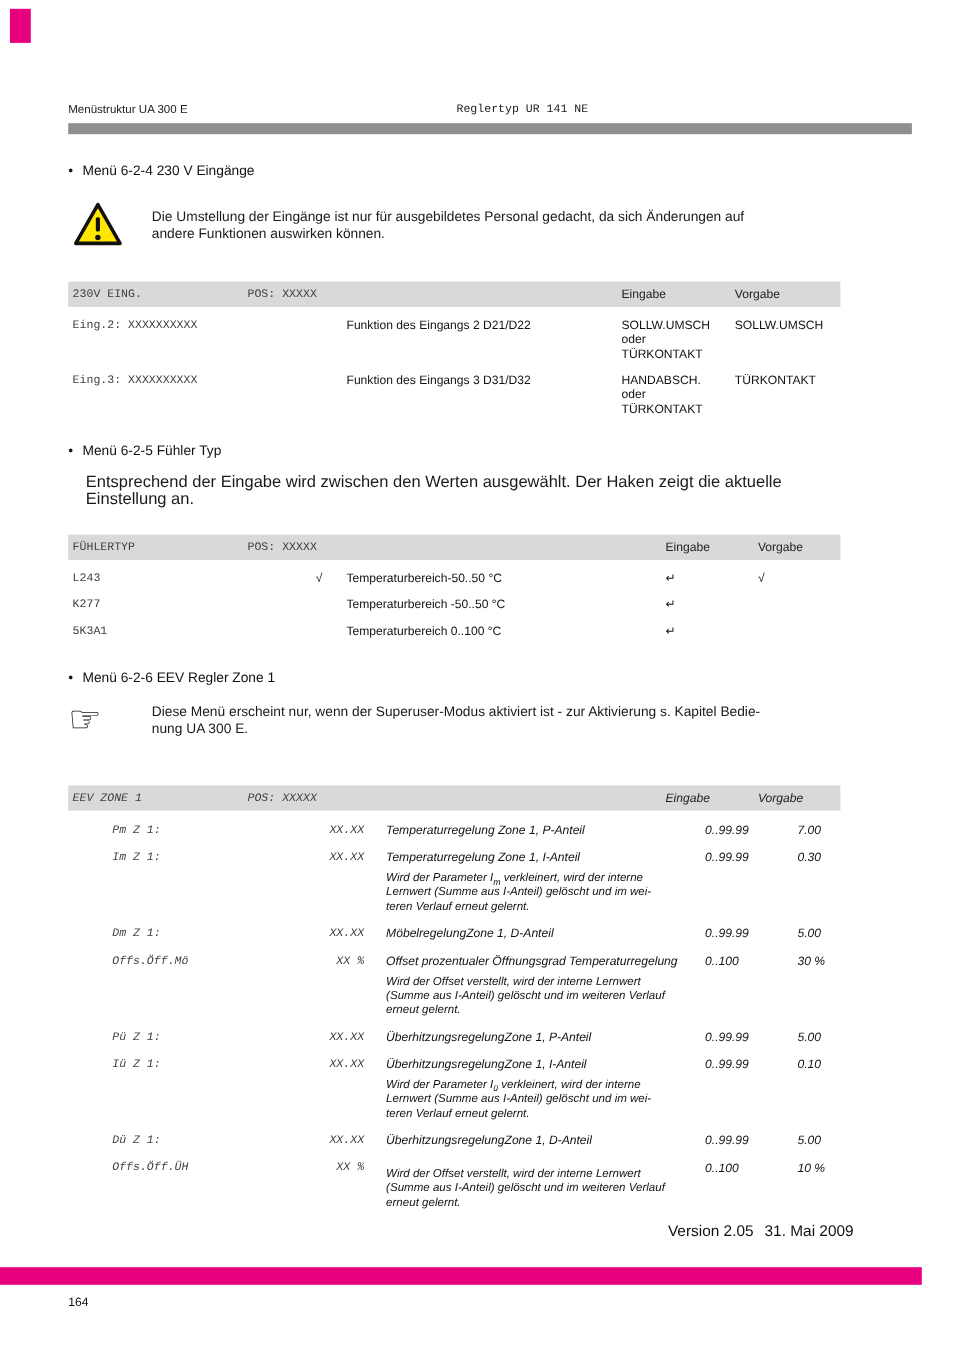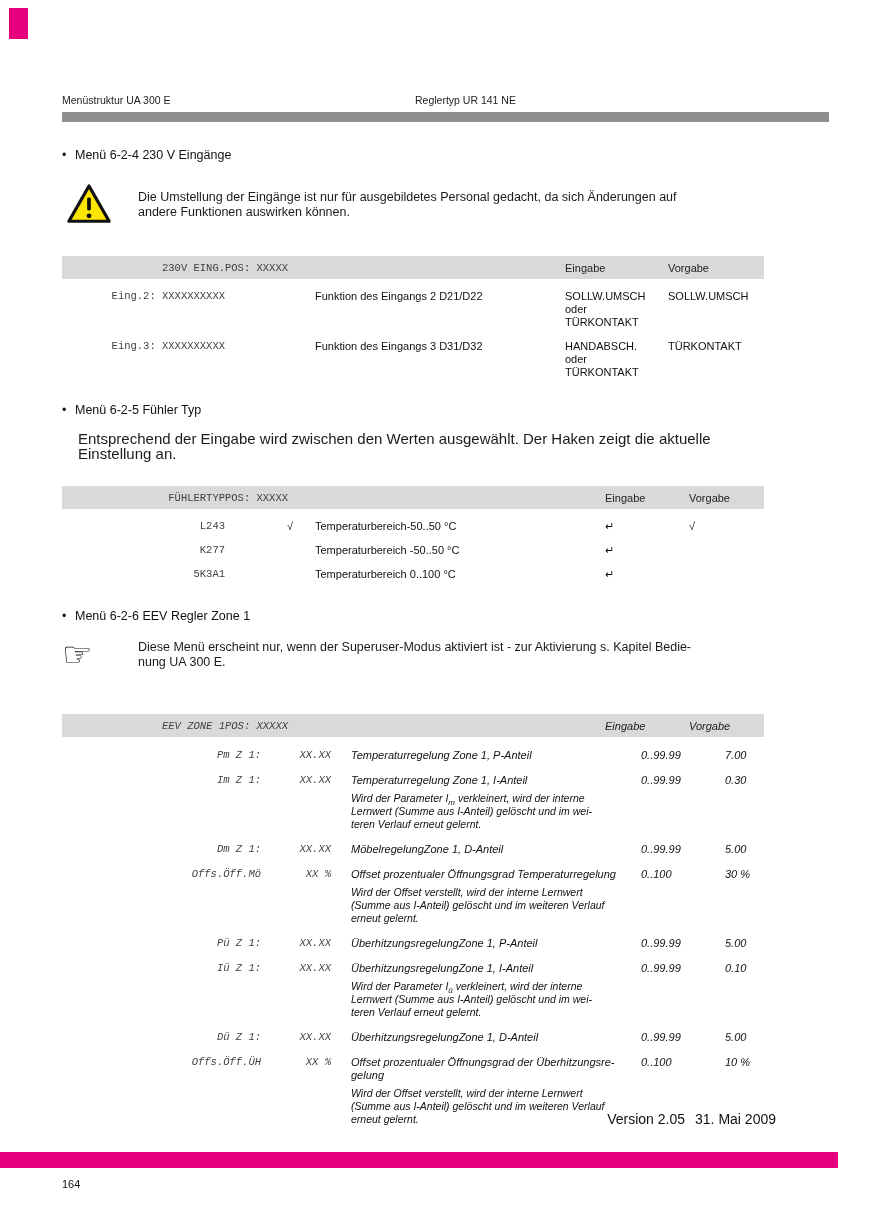--- a/index.html
+++ b/index.html
@@ -4,21 +4,21 @@
 <style>
   html,body{margin:0;padding:0;background:#fff;}
   body{font-family:"Liberation Sans",sans-serif;color:#1a1a1a;}
   #page{position:relative;width:838px;height:1230px;background:#fff;overflow:hidden;}
 
   
   .corner-mark{position:absolute;left:9px;top:8px;width:19px;height:31px;background:#e6007e;}
 
   
   .hdr-left{position:absolute;left:62px;top:94px;font-size:10.5px;color:#222;}
-  .hdr-center{position:absolute;left:415px;top:94px;font-size:10.5px;color:#222;}
+  .hdr-center{position:absolute;left:415px;top:94px;font-size:10.5px;color:#222;font-family:Liberation Mono, monospace;}
   .hdr-rule{position:absolute;left:62px;top:112px;width:767px;height:10px;background:#8f8f8f;}
 
   .content{position:absolute;left:62px;top:0;width:702px;}
 
   .menu-heading{margin:0;font-size:12.5px;font-weight:400;color:#111;display:flex;line-height:14px;}
   .menu-heading .bullet{width:13px;}
   .h1{margin-top:148px;}
   .h2{margin-top:24px;}
   .h3{margin-top:28px;}
 
@@ -36,21 +36,21 @@
   .tbl{margin-top:0;width:702px;}
   .t-mt1{margin-top:31px;}
   .t-mt2{margin-top:25px;}
   .t-mt3{margin-top:43px;font-style:italic;}
   .thead{height:23px;background:#d9d9d9;display:grid;align-items:center;}
   .grid-t1{grid-template-columns:163px 90px 250px 103px 96px;}
   .grid-t23{grid-template-columns:163px 90px 290px 84px 75px;}
   .row{display:grid;align-items:start;margin-top:11px;}
   .t3row{margin-top:12px;margin-left:36px;}
   .mono{font-family:"Liberation Mono","DejaVu Sans Mono",monospace;font-size:10.5px;color:#3f3f3f;}
-  .c1{padding-left:4px;text-align:right;}
+  .c1{padding-left:4px;}
   .c2{text-align:right;padding-right:20px;}
   .c2chk{text-align:right;padding-right:22px;font-size:11px;color:#222;font-family:"Liberation Sans",sans-serif;}
   .c3{font-size:11px;line-height:13px;white-space:pre-line;color:#111;}
   .c4,.c5{font-size:11px;line-height:13px;white-space:pre-line;color:#111;}
   .hcell{font-size:11px;color:#222;}
   .cellnote{font-size:10.5px;line-height:13px;white-space:pre-line;margin-top:5px;color:#111;}
   .cellnote sub{font-size:8px;line-height:0;}
 
   
   .ft-bar{position:absolute;left:0;top:1152px;width:870px;height:16px;background:#e6007e;}
@@ -243,22 +243,20 @@
         <div class="mono c2">XX.XX</div>
         <div class="c3">ÜberhitzungsregelungZone 1, D-Anteil</div>
         <div class="c4">0..99.99</div>
         <div class="c5">5.00</div>
       </div>
 
       <div class="row grid-t23 t3row">
         <div class="mono c1">Offs.Öff.ÜH</div>
         <div class="mono c2">XX %</div>
         <div>
-          <div class="c3">Offset prozentualer Öffnungsgrad der Überhitzungsre-
-gelung</div>
           <div class="cellnote">Wird der Offset verstellt, wird der interne Lernwert
 (Summe aus I-Anteil) gelöscht und im weiteren Verlauf
 erneut gelernt.</div>
         </div>
         <div class="c4">0..100</div>
         <div class="c5">10 %</div>
       </div>
     </div>
 
   </div>

